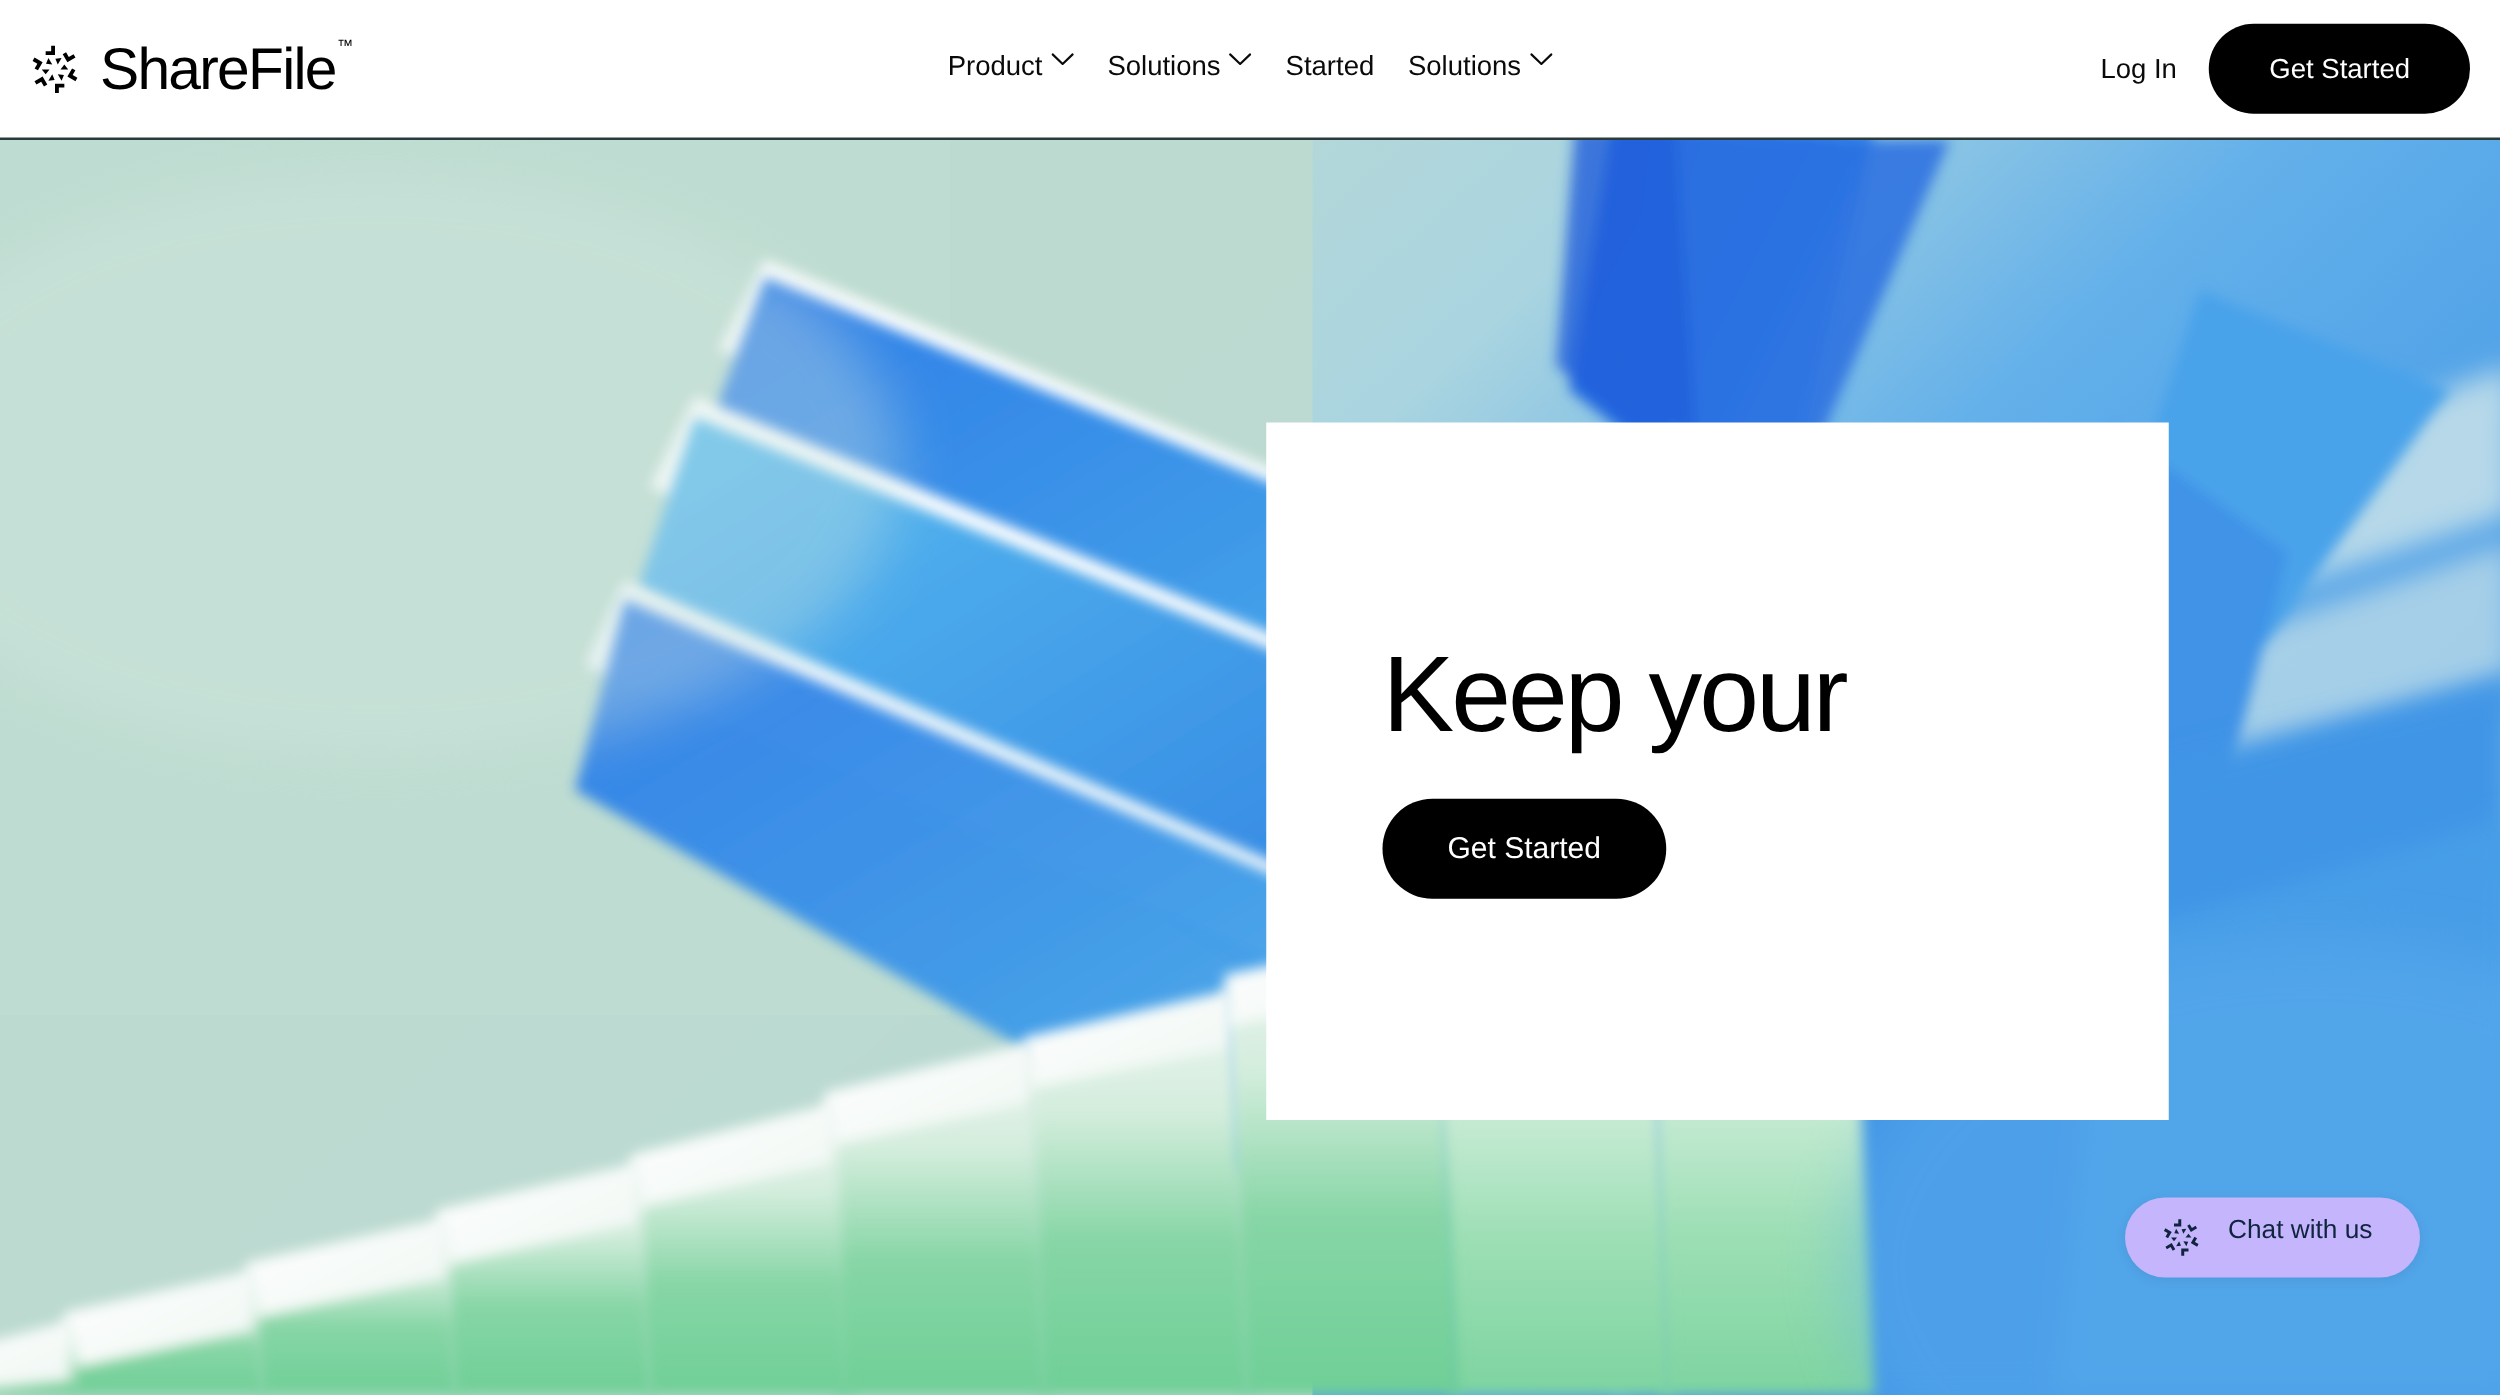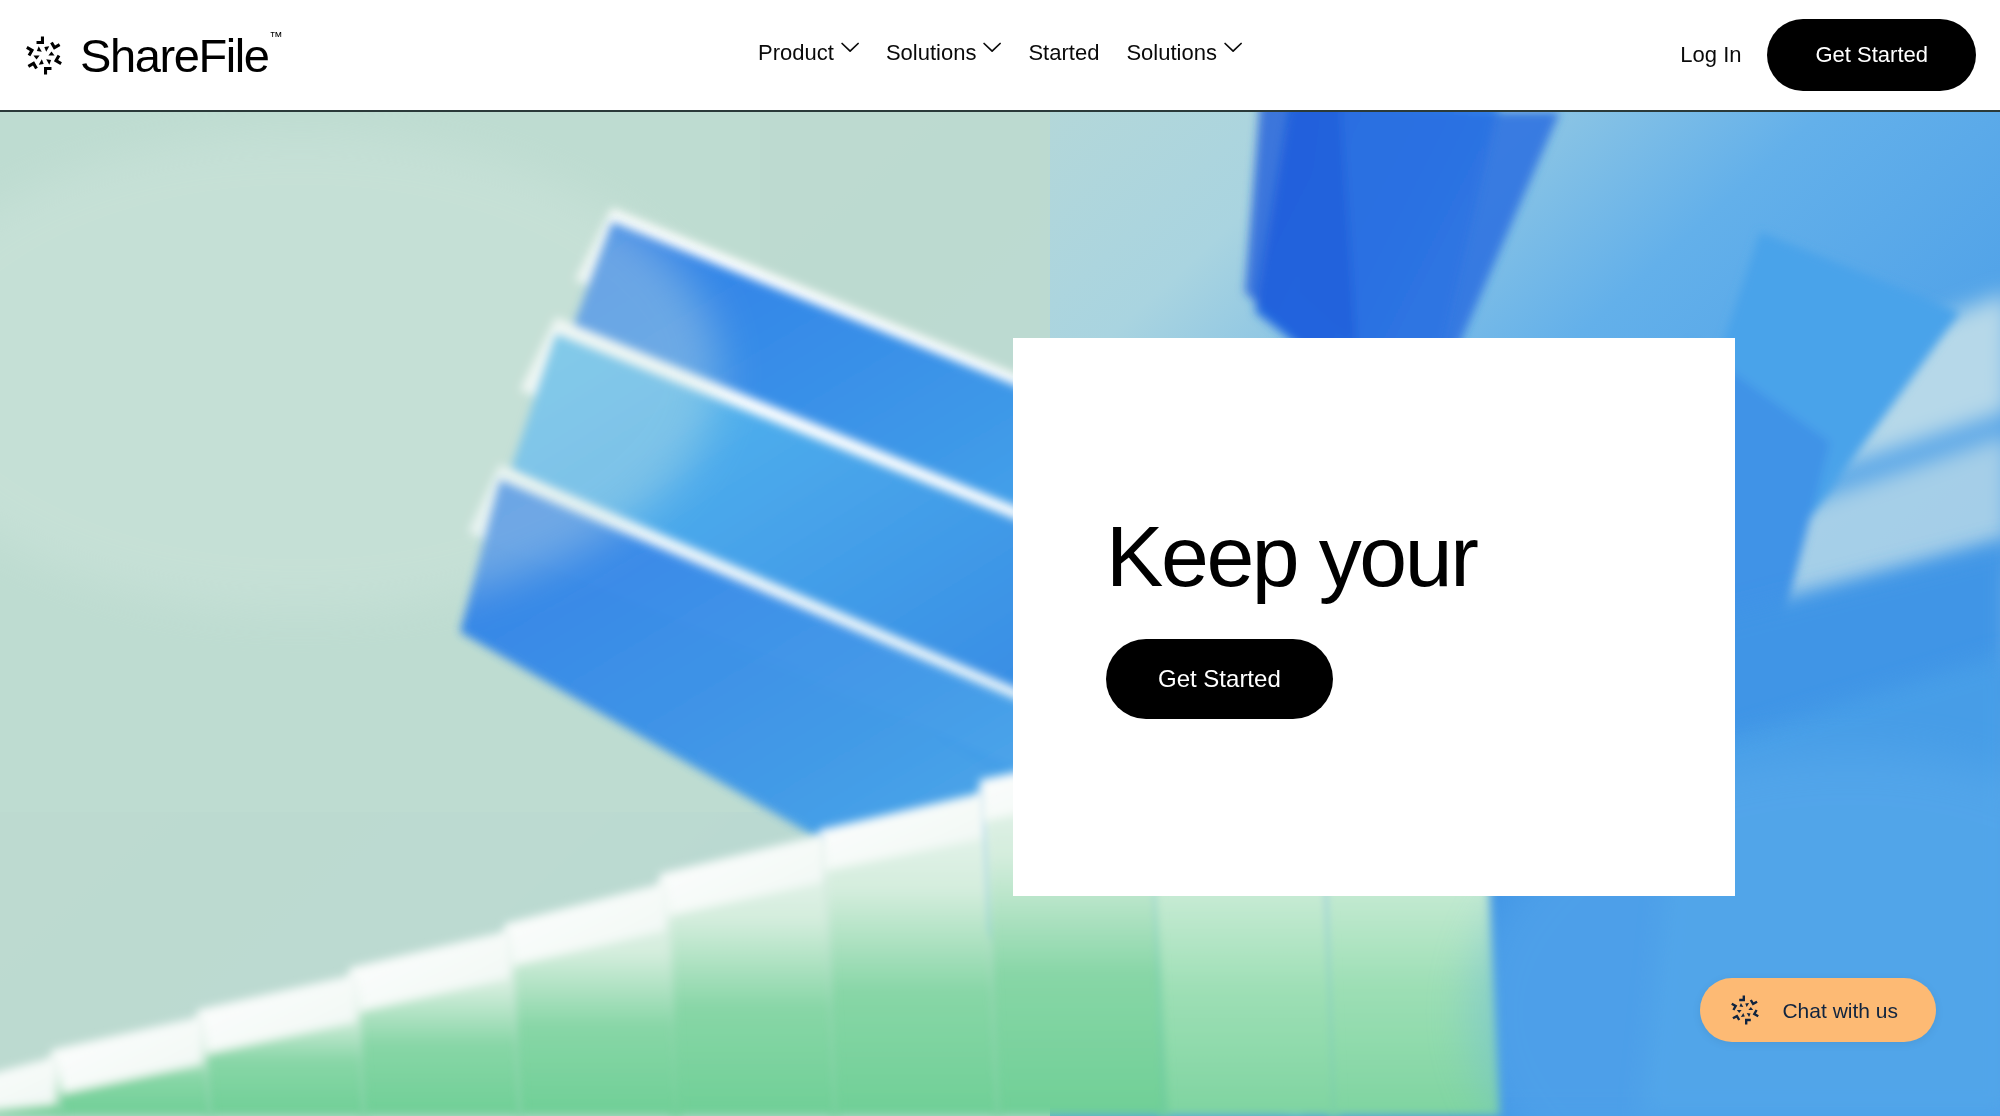--- a/index.html
+++ b/index.html
@@ -86,23 +86,23 @@
   }
   .hero-cta{
     background:#000; color:#fff; border:none; border-radius:999px;
     font-family:"Liberation Sans", sans-serif;
     font-size:24px; padding:28px 52px; cursor:pointer; align-self:flex-start;
     line-height:1;
   }
 
   
   .chat-widget{
-    position:absolute; right:64px; bottom:74px;
-    display:flex; align-items:center; gap:20px;
-    background:#fdba74; border-radius:999px;
+    position:absolute; right:64px; bottom:94px;
+    display:flex; gap:20px;
+    background:#c4b5fd; border-radius:999px;
     padding:15px 38px 15px 28px; cursor:pointer; z-index:60;
     box-shadow:0 2px 10px rgba(0,0,0,0.07);
   }
   .chat-mark{ width:34px; height:34px; display:block; flex:none; }
   .chat-label{
     font-size:21px; color:#10243f; white-space:nowrap; line-height:1;
   }
 </style>
 </head>
 <body>

